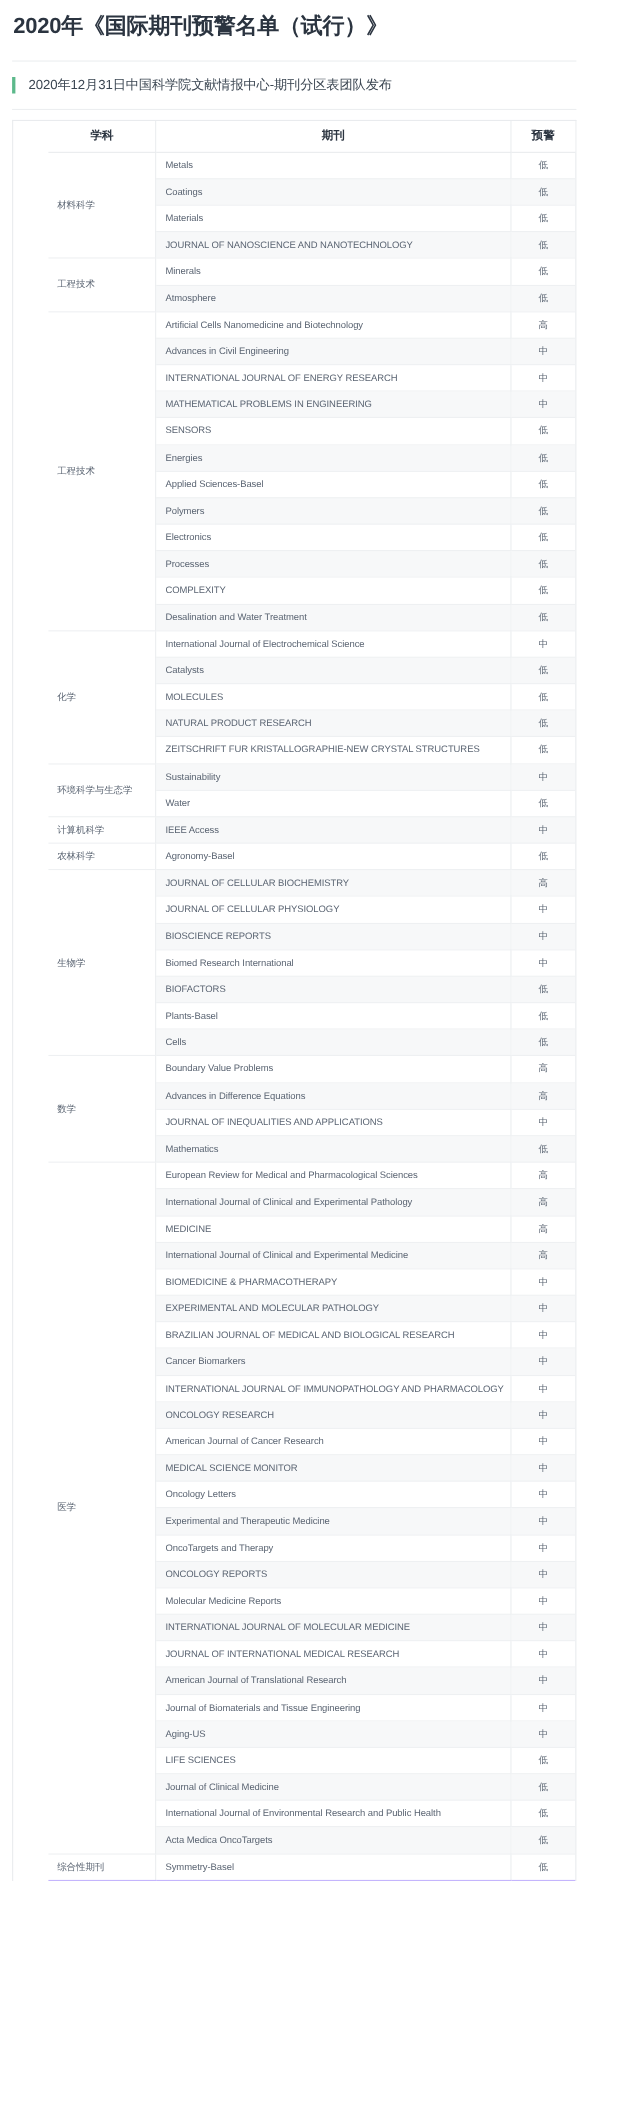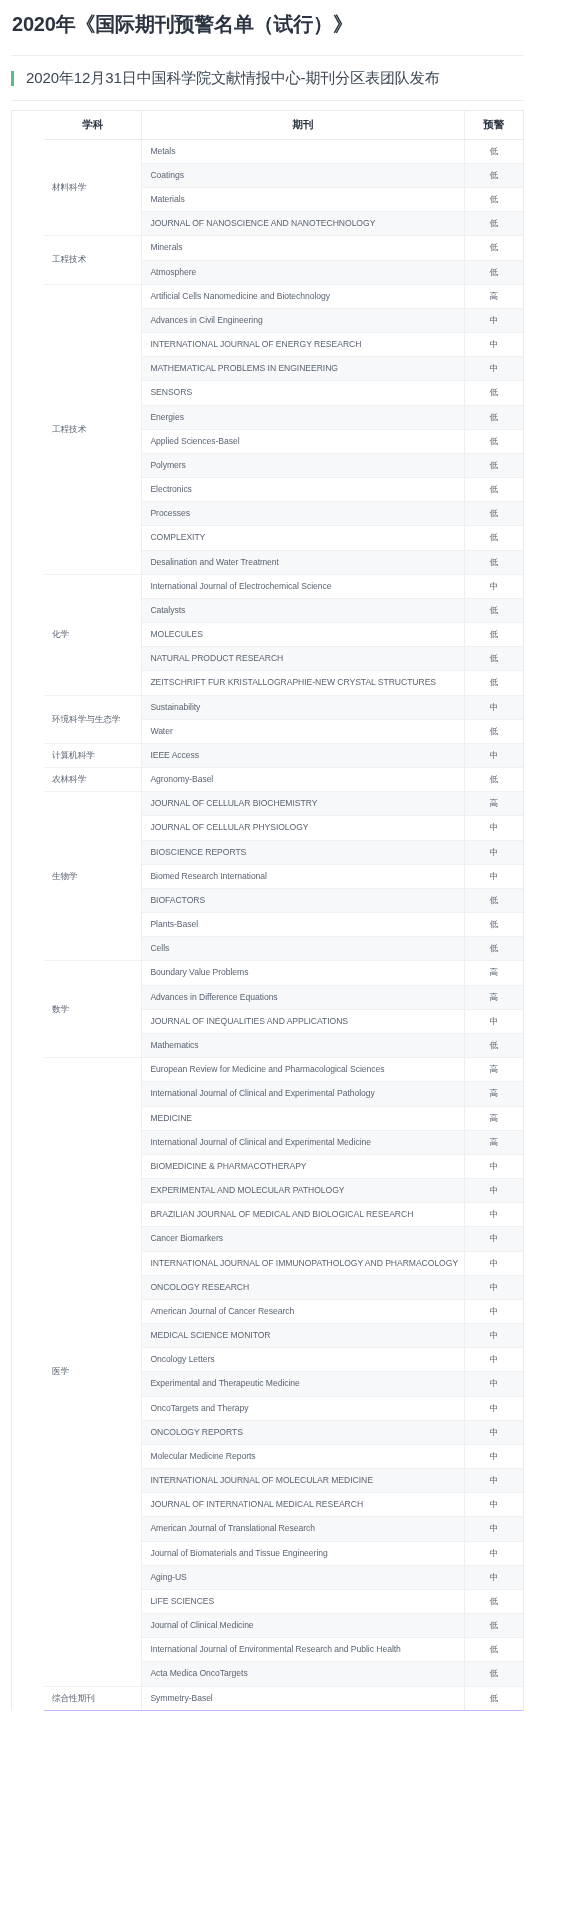--- a/index.html
+++ b/index.html
@@ -48,21 +48,21 @@
     min-height: 17px;
   }
   .byline-bar {
     width: 3px;
     height: 15px;
     background: #5cb98b;
     flex: 0 0 auto;
     margin-right: 12px;
   }
   .byline-text {
-    font-size: 15px;
+    font-size: 12px;
     color: #3b4652;
     line-height: 1.2;
     letter-spacing: -0.1px;
     white-space: nowrap;
   }
   .byline-rule {
     height: 1px;
     background: #eceef0;
     margin: 13px 11px 0 11px;
   }
@@ -331,21 +331,21 @@
           <tr class="plain">
             <td class="journal-cell">JOURNAL OF INEQUALITIES AND APPLICATIONS</td>
             <td class="warn-cell">中</td>
           </tr>
           <tr class="zebra">
             <td class="journal-cell">Mathematics</td>
             <td class="warn-cell">低</td>
           </tr>
           <tr class="plain">
             <td class="subject-cell" rowspan="26">医学</td>
-            <td class="journal-cell">European Review for Medicine and Pharmacological Sciences</td>
+            <td class="journal-cell">European Review for Medical and Pharmacological Sciences</td>
             <td class="warn-cell">高</td>
           </tr>
           <tr class="zebra">
             <td class="journal-cell">International Journal of Clinical and Experimental Pathology</td>
             <td class="warn-cell">高</td>
           </tr>
           <tr class="plain">
             <td class="journal-cell">MEDICINE</td>
             <td class="warn-cell">高</td>
           </tr>

